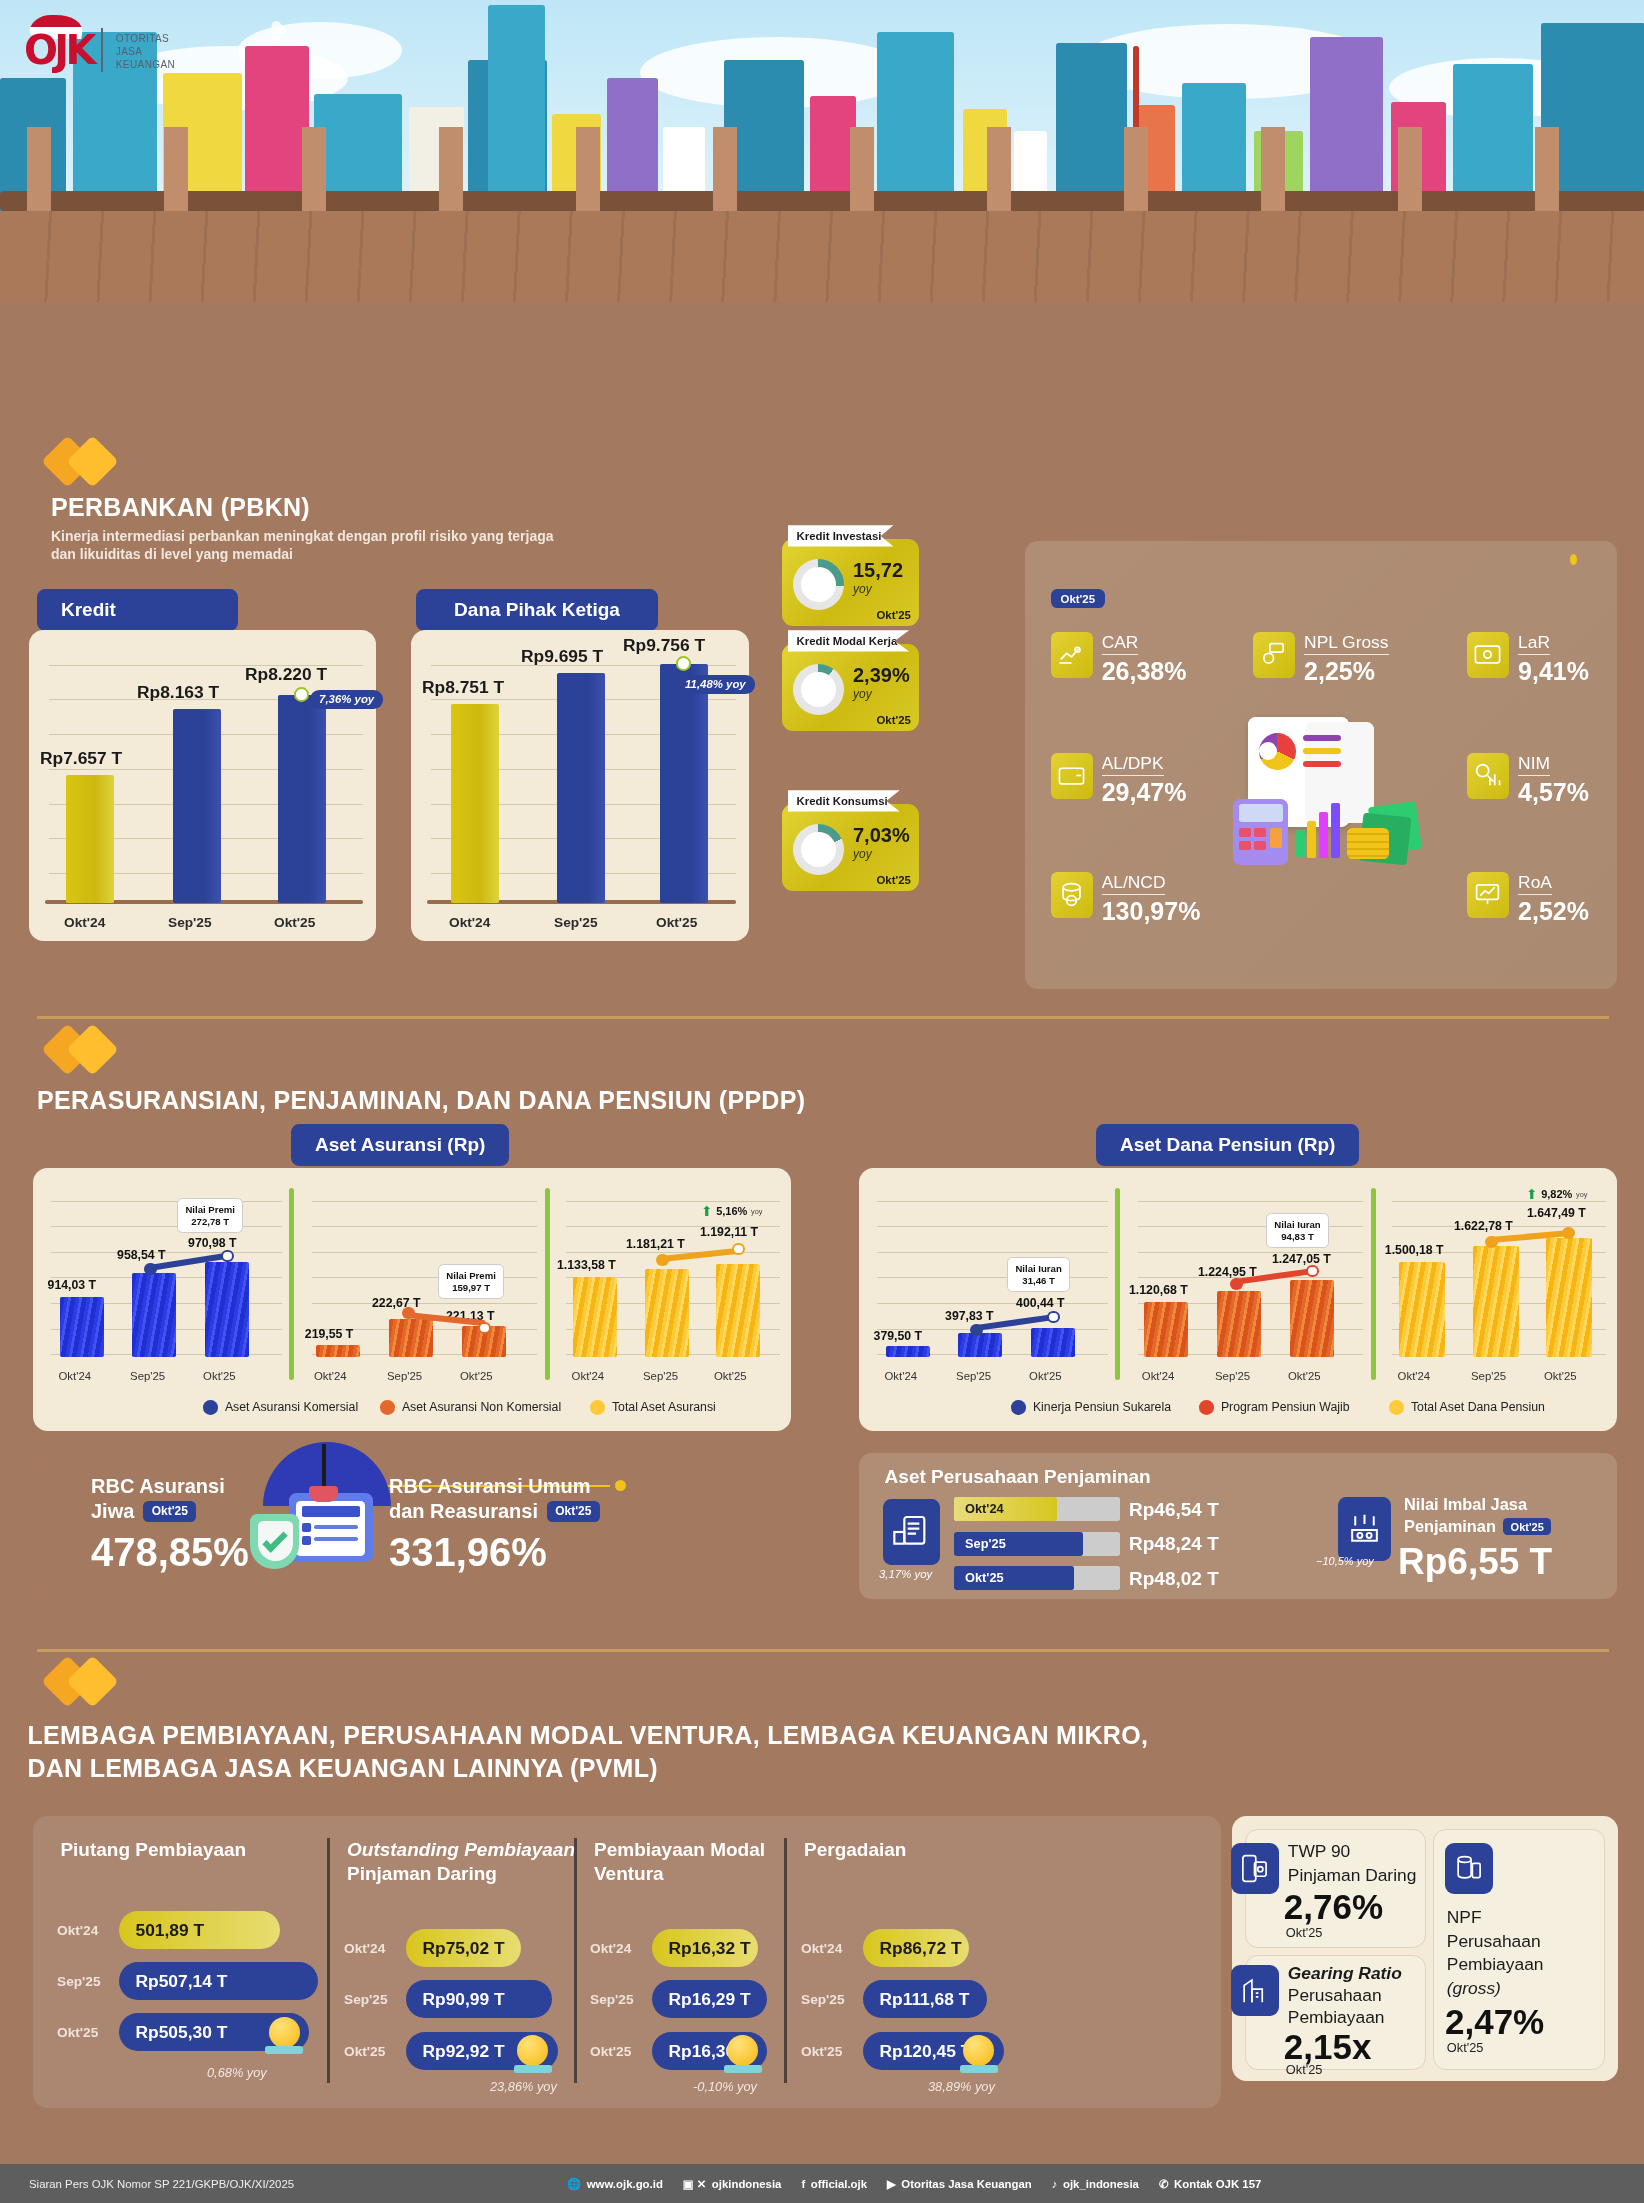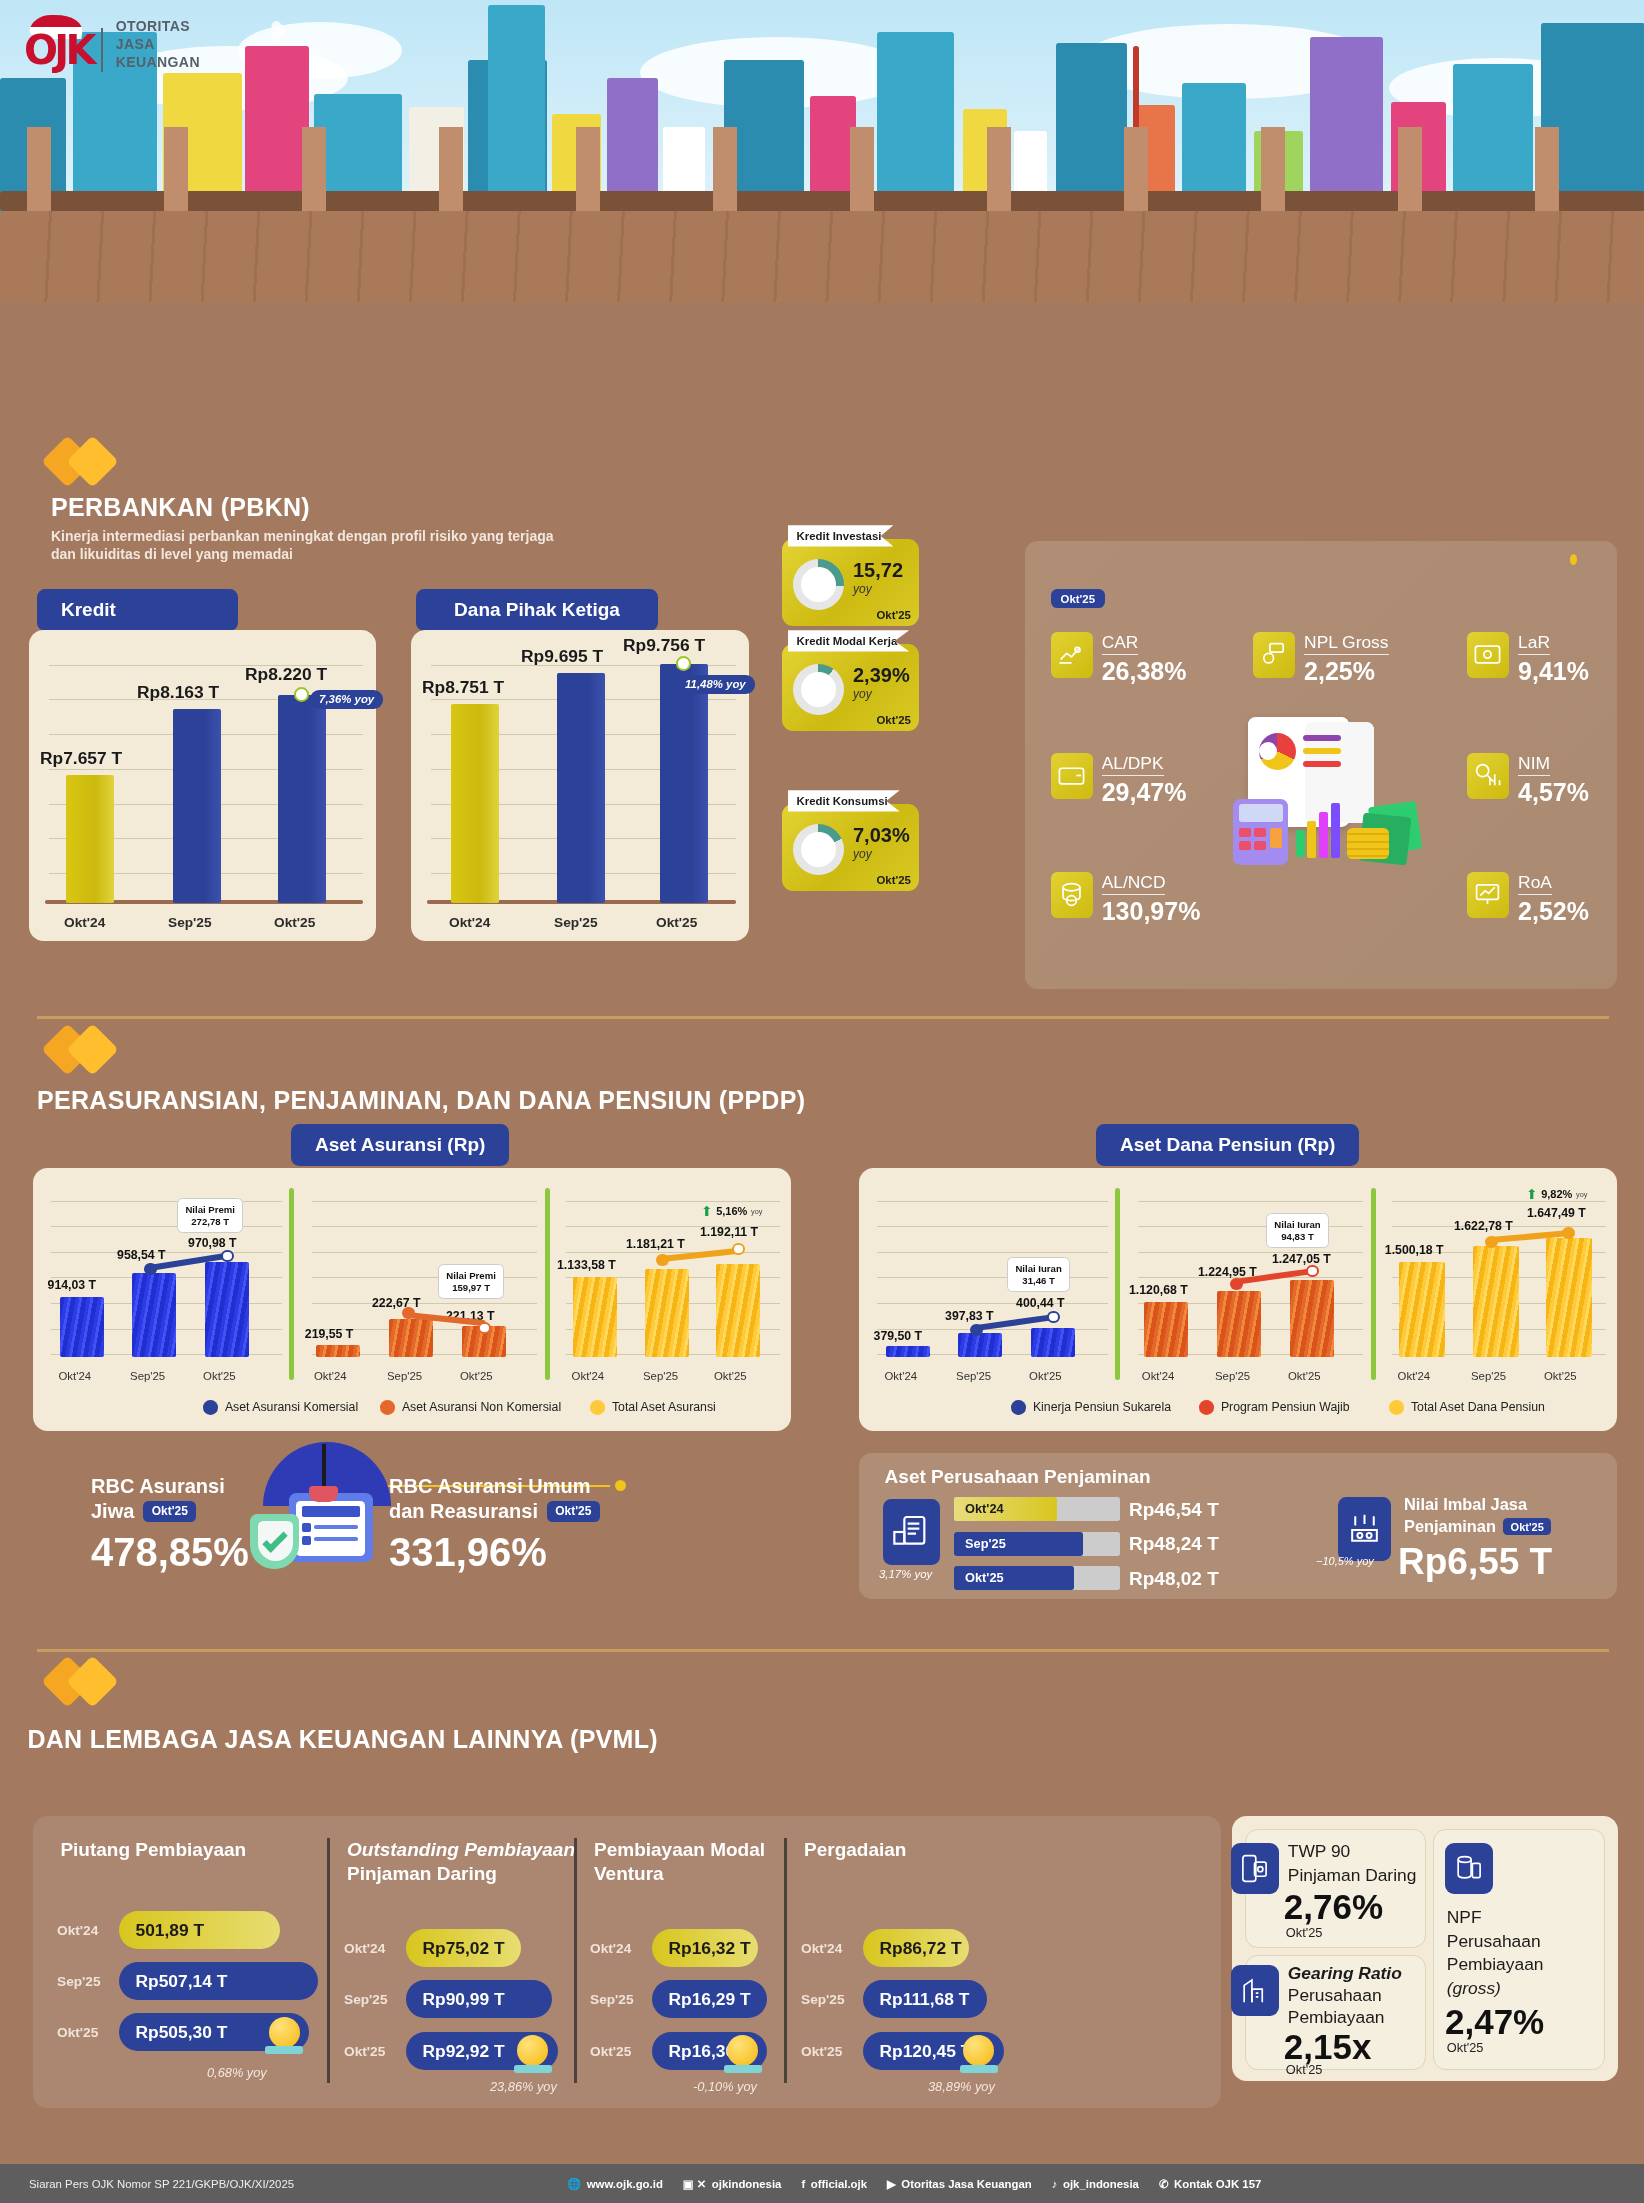--- a/index.html
+++ b/index.html
@@ -22,21 +22,21 @@
   .deck { position:absolute; left:0; bottom:0; width:1645px; height:91px;
           background:repeating-linear-gradient(93deg,#a9795a 0 49px,#9e7053 49px 52px);}
   .logo-wrap { position:absolute; left:24px; top:14.6px; display:flex; align-items:flex-end; gap:13px; z-index:6;}
   .logo-mark { position:relative; width:64px; height:57px;}
   .logo-flag { position:absolute; left:5.5px; top:0; width:53px; height:24px;
                background:linear-gradient(#c8102e 0 50%, #fff 50% 100%);
                border-radius:40% 60% 0 40%/70% 80% 0 40%; transform:skewX(-8deg); }
   .logo-ojk { position:absolute; left:0; top:12.8px; font-size:40px; font-weight:800; color:#c8102e;
               letter-spacing:-3.7px; font-family:"DejaVu Sans", sans-serif;}
   .logo-div { width:1.8px; height:44px; background:#5a6570;}
-  .logo-txt { font-size:14px; font-weight:700; color:#57606a; line-height:1.28; letter-spacing:0.4px;}
+  .logo-txt { font-size:10px; font-weight:400; color:#57606a; line-height:1.28; letter-spacing:0.4px;}
   .diamonds { display:flex; gap:0; align-items:center; }
   .dia { width:37px; height:37px; background:#f5a623; transform:rotate(45deg); border-radius:5.5px;}
   .dia.d2 { background:#ffbe2e; margin-left:-12px;}
   .sec-title { font-size:25px; font-weight:800; color:#fff; letter-spacing:0.3px; }
   .sec-sub { font-size:14px; font-weight:700; color:#f2e7de; line-height:1.35; margin-top:4.6px;}
   .hr-line { position:absolute; height:2.7px; background:#e5b95f; opacity:.55; left:37px; width:1572px;}
 
   .pill-title { display:inline-block; background:#2c4198; color:#fff; font-weight:800;
                 font-size:19px; padding:10px 24px; border-radius:8.2px; }
   .card-cream { background:#f3ebd8; border-radius:14.6px; }
@@ -700,20 +700,21 @@
   <div style="position:absolute;left:539px;top:88px;font-size:37px;font-weight:800;color:#fff;">Rp6,55  T</div>
 </div>
 
 <div class="hr-line" style="top:1649px;"></div>
 
 <div class="diamonds" style="position:absolute;left:49px;top:1663px;">
   <div class="dia"></div>
   <div class="dia d2"></div>
 </div>
 <div style="position:absolute;left:27.4px;top:1721px;">
+  <div class="sec-title">LEMBAGA PEMBIAYAAN, PERUSAHAAN MODAL VENTURA, LEMBAGA KEUANGAN MIKRO,</div>
   <div class="sec-title" style="margin-top:3.7px;">DAN LEMBAGA JASA KEUANGAN LAINNYA (PVML)</div>
 </div>
 
 <div style="position:absolute;left:33px;top:1816px;width:1188px;height:292px;border-radius:14.6px;background:#ab8671;">
 
   <div class="pv-head" style="left:27.4px;top:22px;">
     <span>Piutang Pembiayaan</span>
   </div>
   <div class="pv-row" style="left:24px;top:95px;">
     <span class="pv-mon">Okt'24</span>

